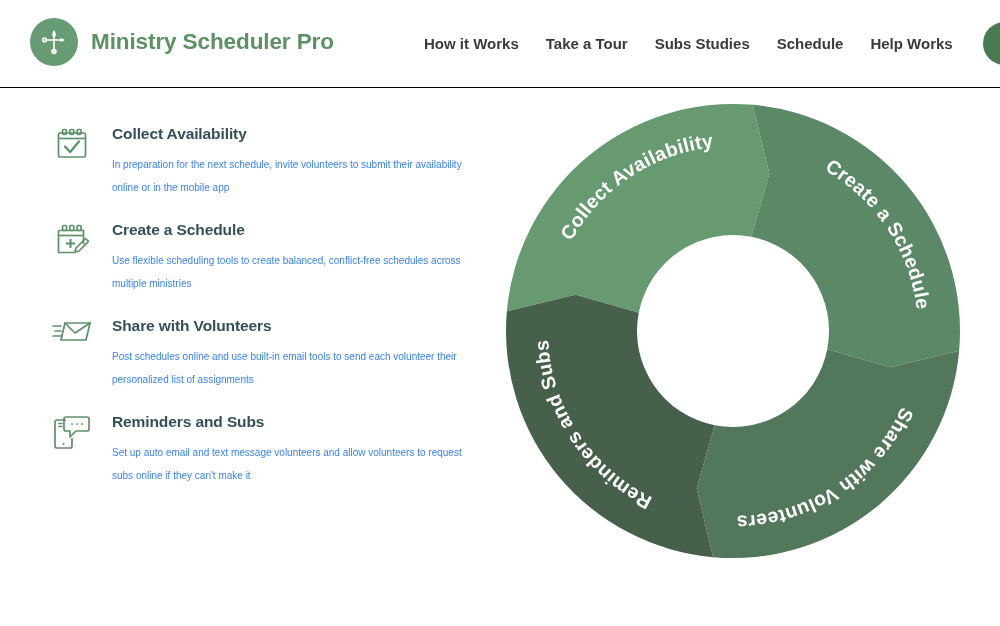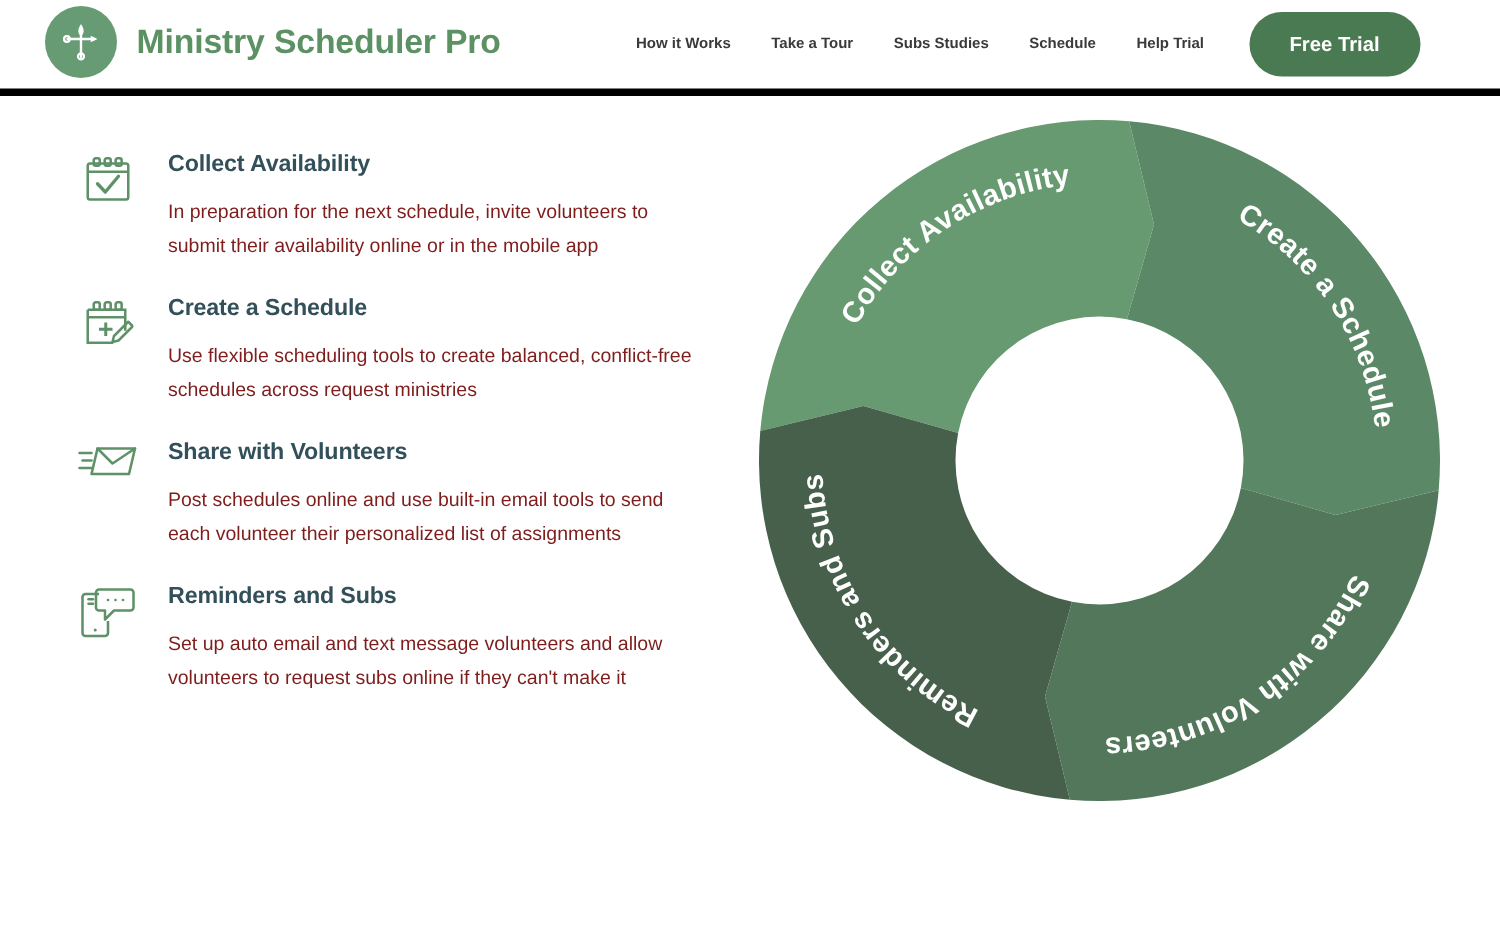--- a/index.html
+++ b/index.html
@@ -5,22 +5,22 @@
   * { box-sizing: border-box; margin: 0; padding: 0; }
   html, body {
     width: 1000px; height: 626px;
     background: #ffffff;
     font-family: "Liberation Sans", sans-serif;
     overflow: hidden;
   }
 
   
   .site-header {
-    height: 64px;
-    border-bottom: 5px solid #000000;
+    height: 88px;
+    border-bottom: 1px solid #000000;
     display: flex;
     align-items: center;
     padding: 0 0 4px 30px;
     position: relative;
   }
   .brand { display: flex; align-items: center; gap: 13px; }
   .brand-mark {
     width: 48px; height: 48px; border-radius: 50%;
     background: #669b74;
     display: flex; align-items: center; justify-content: center;
@@ -29,21 +29,21 @@
   .brand-title {
     font-size: 22.5px; font-weight: 700; color: #5b9163;
     letter-spacing: -0.1px; white-space: nowrap;
   }
 
   .main-nav {
     position: absolute; left: 424px; top: 0; height: 100%;
     display: flex; align-items: center; gap: 0;
   }
   .nav-link {
-    font-size: 10px; font-weight: 700; color: #3a3a3a;
+    font-size: 15px; font-weight: 700; color: #3a3a3a;
     text-decoration: none; white-space: nowrap;
     padding: 0 0 0 0; margin-right: 27px;
     cursor: pointer;
   }
   .cta-button {
     background: #4a7a52; color: #ffffff;
     font-size: 13.5px; font-weight: 700;
     border: none; border-radius: 28px;
     padding: 14px 27px; cursor: pointer; white-space: nowrap;
     font-family: "Liberation Sans", sans-serif;
@@ -60,21 +60,21 @@
   .feature-icon {
     width: 40px; flex: 0 0 40px; padding-top: 3px;
     display: flex; justify-content: center;
   }
   .feature-body { padding-top: 1px; }
   .feature-title {
     font-size: 15.5px; font-weight: 700; color: #33505a;
     margin-bottom: 11px; letter-spacing: -0.1px;
   }
   .feature-desc {
-    font-size: 13px; color: #7f1d1d; line-height: 22.5px;
+    font-size: 10px; color: #3b82f6; line-height: 22.5px;
     max-width: 350px;
   }
 
   
   .donut-wrap {
     position: absolute; left: 8px; top: 8px;
     width: 470px; height: 470px;
   }
   .donut-label {
     fill: #ffffff; font-size: 19.5px; font-weight: 700;
@@ -101,21 +101,21 @@
       </svg>
     </span>
     <span class="brand-title">Ministry Scheduler Pro</span>
   </div>
 
   <nav class="main-nav">
     <a class="nav-link" href="#">How it Works</a>
     <a class="nav-link" href="#">Take a Tour</a>
     <a class="nav-link" href="#">Subs Studies</a>
     <a class="nav-link" href="#">Schedule</a>
-    <a class="nav-link" href="#">Help Trial</a>
+    <a class="nav-link" href="#">Help Works</a>
     <button class="cta-button">Free Trial</button>
   </nav>
 </header>
 
 <div class="page-body">
 
   <section class="features">
 
     <div class="feature">
       <div class="feature-icon">
@@ -146,21 +146,21 @@
             <rect x="22.1" y="2.5" width="4" height="5" rx="1.3"></rect>
             <line x1="3.5" y1="12.5" x2="28.5" y2="12.5"></line>
             <line x1="11" y1="20.5" x2="20" y2="20.5" stroke-width="2"></line>
             <line x1="15.5" y1="16" x2="15.5" y2="25" stroke-width="2"></line>
             <path d="M30.5 15.5 l3 3 l-9.5 9.5 l-4 1 l1 -4 Z" stroke-linejoin="round"></path>
           </g>
         </svg>
       </div>
       <div class="feature-body">
         <div class="feature-title">Create a Schedule</div>
-        <div class="feature-desc">Use flexible scheduling tools to create balanced, conflict-free schedules across request ministries</div>
+        <div class="feature-desc">Use flexible scheduling tools to create balanced, conflict-free schedules across multiple ministries</div>
       </div>
     </div>
 
     <div class="feature">
       <div class="feature-icon">
         <svg width="40" height="30" viewBox="0 0 40 30">
           <g stroke="#5e9168" stroke-width="1.7" fill="none" stroke-linecap="round">
             <line x1="1" y1="7" x2="9" y2="7"></line>
             <line x1="3" y1="12" x2="9" y2="12"></line>
             <line x1="1" y1="17" x2="9" y2="17"></line>

